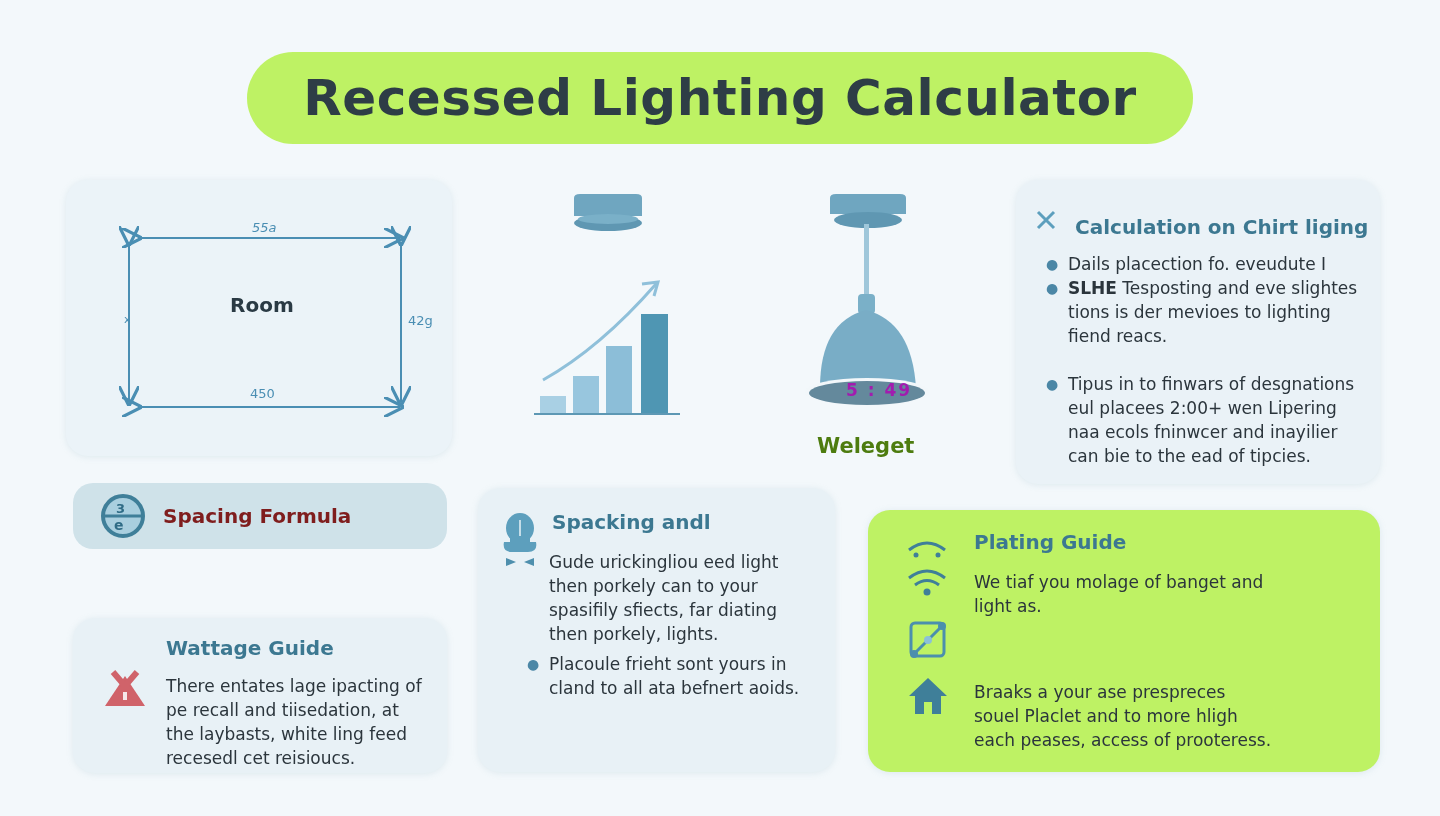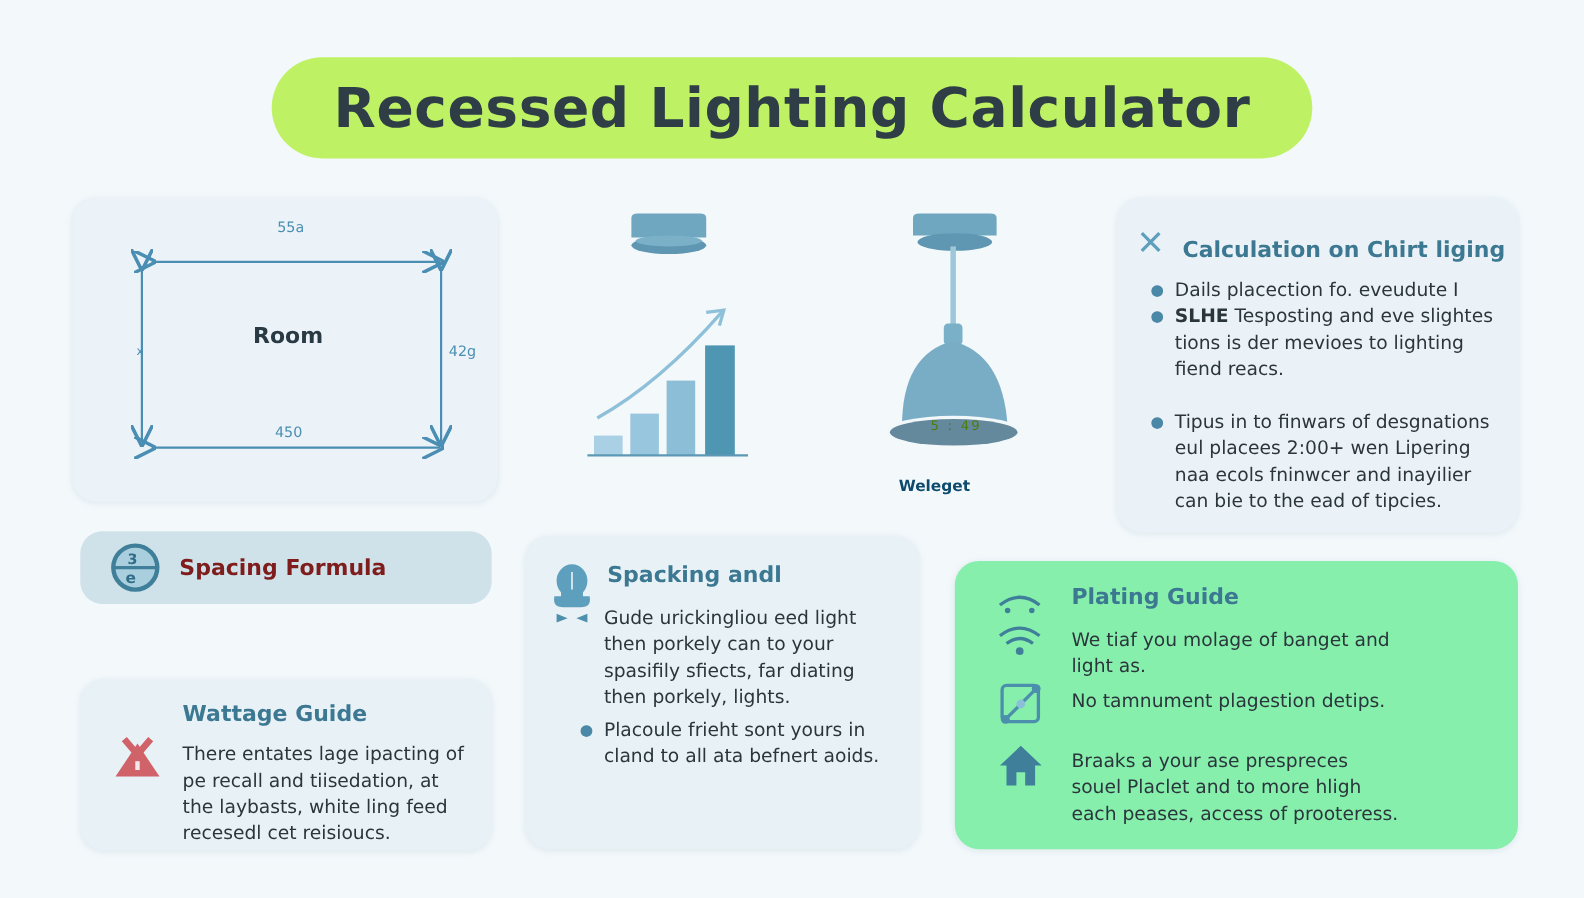--- a/index.html
+++ b/index.html
@@ -28,40 +28,40 @@
     box-shadow: 0 1px 6px rgba(160,190,205,0.25);
   }
 
   
   .room-card { left: 66px; top: 180px; width: 386px; height: 276px; background: #ebf3f8; }
   .room-card svg { position: absolute; left: 0; top: 0; }
   .room-label { position: absolute; left: 164px; top: 113px; font-size: 20px; font-weight: bold; color: #2a3a44; }
   .dim { position: absolute; font-size: 13px; color: #4a8eb3; }
 
   
-  .illus-label { font-size: 14px; font-weight: bold; color: #0c4a6e; }
+  .illus-label { font-size: 21px; font-weight: bold; color: #4d7c0f; }
 
   
   .calc-card { left: 1016px; top: 180px; width: 364px; height: 304px; background: #eaf2f7; }
   .card-title { font-size: 20px; font-weight: bold; color: #3c7891; }
   .body-text { font-size: 17px; line-height: 24px; color: #2b353c; }
   .bullet-row { display: flex; }
   .bullet-row .dot { width: 22px; flex: none; color: #4b87a6; font-size: 14px; line-height: 24px; }
 
   
   .formula-pill {
     left: 73px; top: 483px; width: 374px; height: 66px;
     background: #cfe2e9; border-radius: 20px;
     display: flex; align-items: center;
   }
   .formula-pill .lbl { font-size: 20px; font-weight: bold; color: #7f1d1d; margin-left: 16px; }
 
   .wattage-card { left: 73px; top: 618px; width: 374px; height: 155px; background: #e8f1f6; }
   .spacing-card { left: 478px; top: 488px; width: 357px; height: 284px; background: #e8f1f6; }
-  .plating-card { left: 868px; top: 510px; width: 512px; height: 262px; background: #86efac; }
+  .plating-card { left: 868px; top: 510px; width: 512px; height: 262px; background: #bef264; }
 </style>
 </head>
 <body>
 
 <div class="abs title-pill">
   <h1>Recessed Lighting Calculator</h1>
 </div>
 
 <div class="abs card room-card">
   <svg width="386" height="276">
@@ -71,21 +71,21 @@
       </marker>
     </defs>
     <g stroke="#4a8eb3" stroke-width="2" fill="none">
       <line x1="72" y1="58" x2="334" y2="58" marker-end="url(#ah)" marker-start="url(#ah)"></line>
       <line x1="72" y1="227" x2="334" y2="227" marker-end="url(#ah)" marker-start="url(#ah)"></line>
       <line x1="63" y1="62" x2="63" y2="222" marker-end="url(#ah)" marker-start="url(#ah)"></line>
       <line x1="335" y1="62" x2="335" y2="222" marker-end="url(#ah)" marker-start="url(#ah)"></line>
     </g>
   </svg>
   <span class="room-label">Room</span>
-  <span class="dim" style="left:186px;top:20px;">55a</span>
+  <span class="dim" style="left:186px;top:40px;font-style:italic;">55a</span>
   <span class="dim" style="left:342px;top:133px;">42g</span>
   <span class="dim" style="left:184px;top:206px;">450</span>
   <span class="dim" style="left:58px;top:133px;font-size:11px;">x</span>
 </div>
 
 <svg class="abs" style="left:570px;top:192px;" width="76" height="42">
   <path d="M4,6 Q4,2 10,2 L66,2 Q72,2 72,6 L72,24 L4,24 Z" fill="#6fa6c0"></path>
   <ellipse cx="38" cy="31" rx="34" ry="8" fill="#5f97b2"></ellipse>
   <ellipse cx="38" cy="27" rx="30" ry="5" fill="#7ab0c8"></ellipse>
 </svg>
@@ -102,21 +102,21 @@
 
 <svg class="abs" style="left:800px;top:192px;" width="130" height="222">
   <path d="M30,6 Q30,2 36,2 L100,2 Q106,2 106,6 L106,22 L30,22 Z" fill="#6fa6c0"></path>
   <ellipse cx="68" cy="28" rx="34" ry="8" fill="#5f97b2"></ellipse>
   <rect x="64" y="32" width="5" height="72" fill="#9fc7da"></rect>
   <rect x="58" y="102" width="17" height="20" rx="4" fill="#7ab0c8"></rect>
   <path d="M20,196 Q20,130 66,118 Q112,130 116,196 Z" fill="#79adc6"></path>
   <ellipse cx="67" cy="200" rx="62" ry="14" fill="#f2f7fa"></ellipse>
   <ellipse cx="67" cy="201" rx="58" ry="12" fill="#64899c"></ellipse>
 </svg>
-<span class="abs" style="left:846px;top:380px;font-size:12px;font-weight:normal;color:#4d7c0f;letter-spacing:2px;">5 : 49</span>
+<span class="abs" style="left:846px;top:380px;font-size:17px;font-weight:bold;color:#a21caf;letter-spacing:2px;">5 : 49</span>
 <span class="abs illus-label" style="left:817px;top:434px;">Weleget</span>
 
 <div class="abs card calc-card">
   <svg class="abs" style="left:20px;top:30px;" width="20" height="20">
     <path d="M2,2 L18,18 M18,2 L2,18" stroke="#5d9fbd" stroke-width="3"></path>
   </svg>
   <div class="abs card-title" style="left:59px;top:35px;">Calculation on Chirt liging</div>
   <div class="abs" style="left:30px;top:72px;width:320px;">
     <div class="bullet-row body-text">
       <span class="dot">●</span>
@@ -180,18 +180,17 @@
   </svg>
   <div class="abs card-title" style="left:106px;top:20px;">Plating Guide</div>
   <div class="abs body-text" style="left:106px;top:60px;width:320px;">We tiaf you molage of banget and light as.</div>
   <svg class="abs" style="left:40px;top:110px;" width="40" height="40">
     <rect x="3" y="3" width="33" height="33" rx="4" fill="none" stroke="#4b8fad" stroke-width="3"></rect>
     <line x1="6" y1="34" x2="34" y2="6" stroke="#4b8fad" stroke-width="3"></line>
     <circle cx="34" cy="6" r="4" fill="#4b8fad"></circle>
     <circle cx="6" cy="34" r="4" fill="#4b8fad"></circle>
     <circle cx="20" cy="20" r="4" fill="#8cc0d8"></circle>
   </svg>
-  <div class="abs body-text" style="left:106px;top:116px;width:360px;">No tamnument plagestion detips.</div>
   <svg class="abs" style="left:40px;top:166px;" width="40" height="40">
     <path d="M20,2 L39,20 L33,20 L33,38 L24,38 L24,26 L16,26 L16,38 L7,38 L7,20 L1,20 Z" fill="#3f7f99"></path>
   </svg>
   <div class="abs body-text" style="left:106px;top:170px;width:300px;">Braaks a your ase prespreces souel Placlet and to more hligh each peases, access of prooteress.</div>
 </div>
 
 </body></html>

